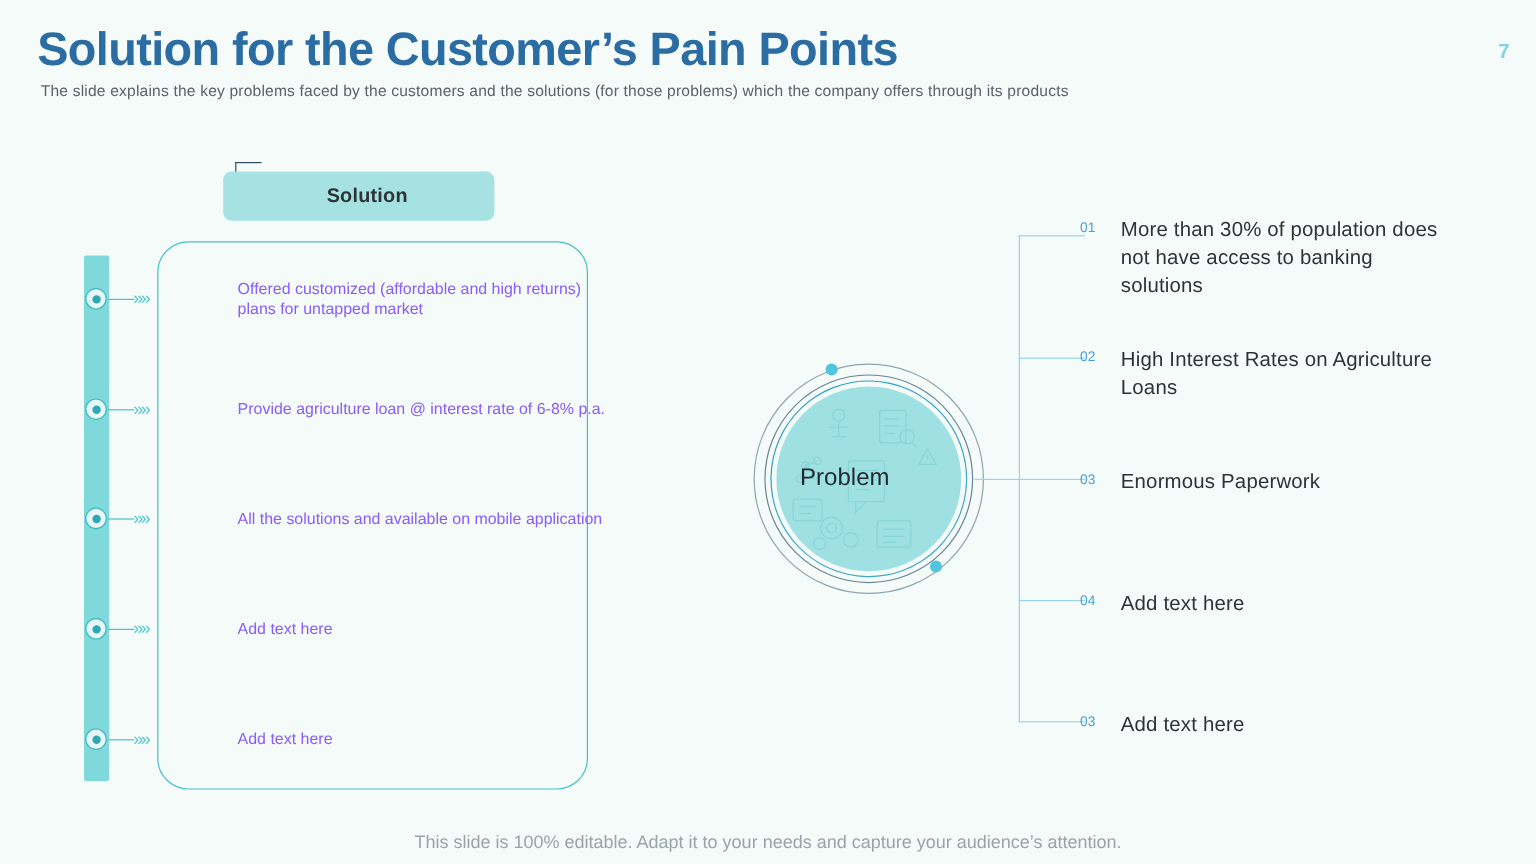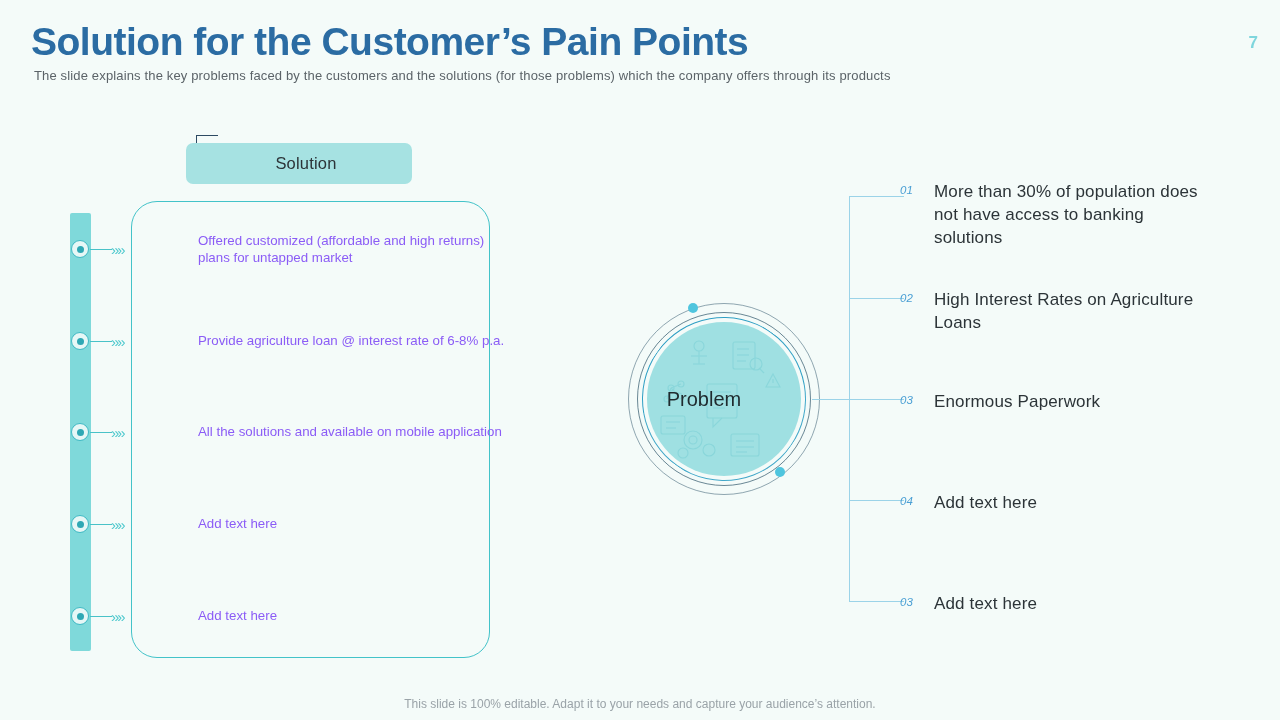--- a/index.html
+++ b/index.html
@@ -81,21 +81,21 @@
     height: 41px;
     background: #a6e2e2;
     border-radius: 7px;
     display: flex;
     align-items: center;
     justify-content: center;
   }
 
   .solution-badge-label {
     font-size: 16.5px;
-    font-weight: normal;
+    font-weight: bold;
     color: #2c3438;
     letter-spacing: 0.2px;
     padding-left: 14px;
   }
 
   
   .solution-rail {
     position: absolute;
     left: 70px;
     top: 213px;
@@ -301,42 +301,41 @@
     width: 330px;
   }
 
   .prob-num {
     position: absolute;
     left: 0;
     top: 0;
     font-size: 11.5px;
     color: #4a9fd4;
     font-weight: normal;
-    font-style: italic;
   }
 
   .prob-text {
     position: absolute;
     left: 34px;
     top: -3px;
     width: 280px;
     font-size: 17px;
     color: #2c3438;
     line-height: 1.35;
     letter-spacing: 0.15px;
   }
 
   
   .footer-note {
     position: absolute;
     left: 0;
     right: 0;
     bottom: 9px;
     text-align: center;
-    font-size: 12px;
+    font-size: 15px;
     color: #9aa3a8;
   }
 </style>
 </head>
 <body>
 
 <div class="slide">
 
   <div class="page-title">Solution for the Customer’s Pain Points</div>
   <div class="page-subtitle">The slide explains the key problems faced by the customers and the solutions (for those problems) which the company offers through its products</div>

